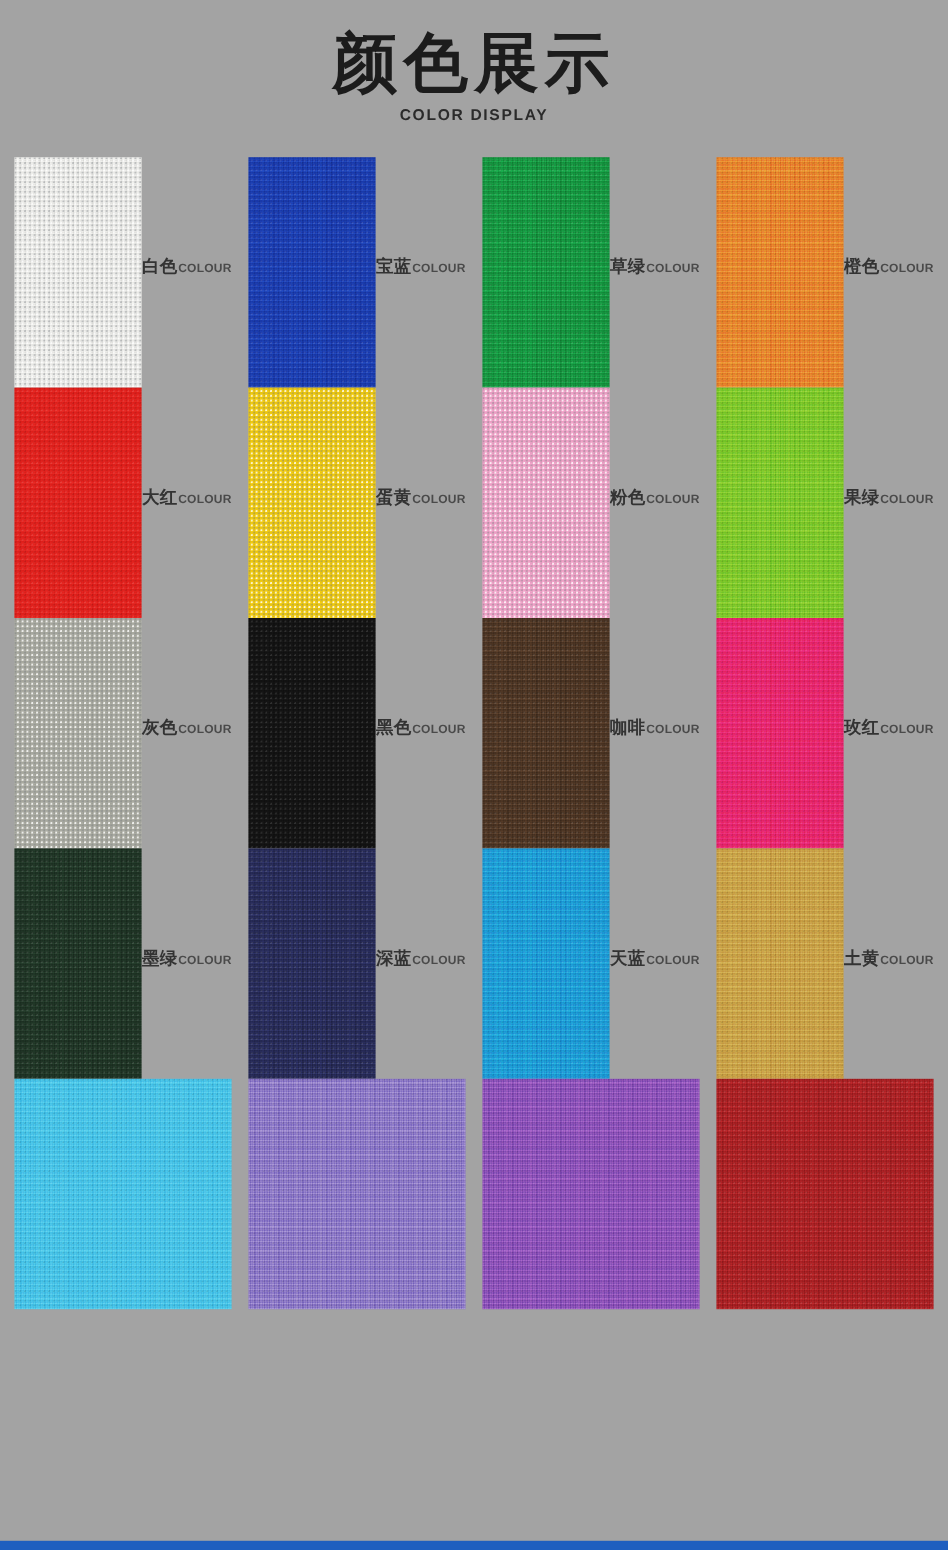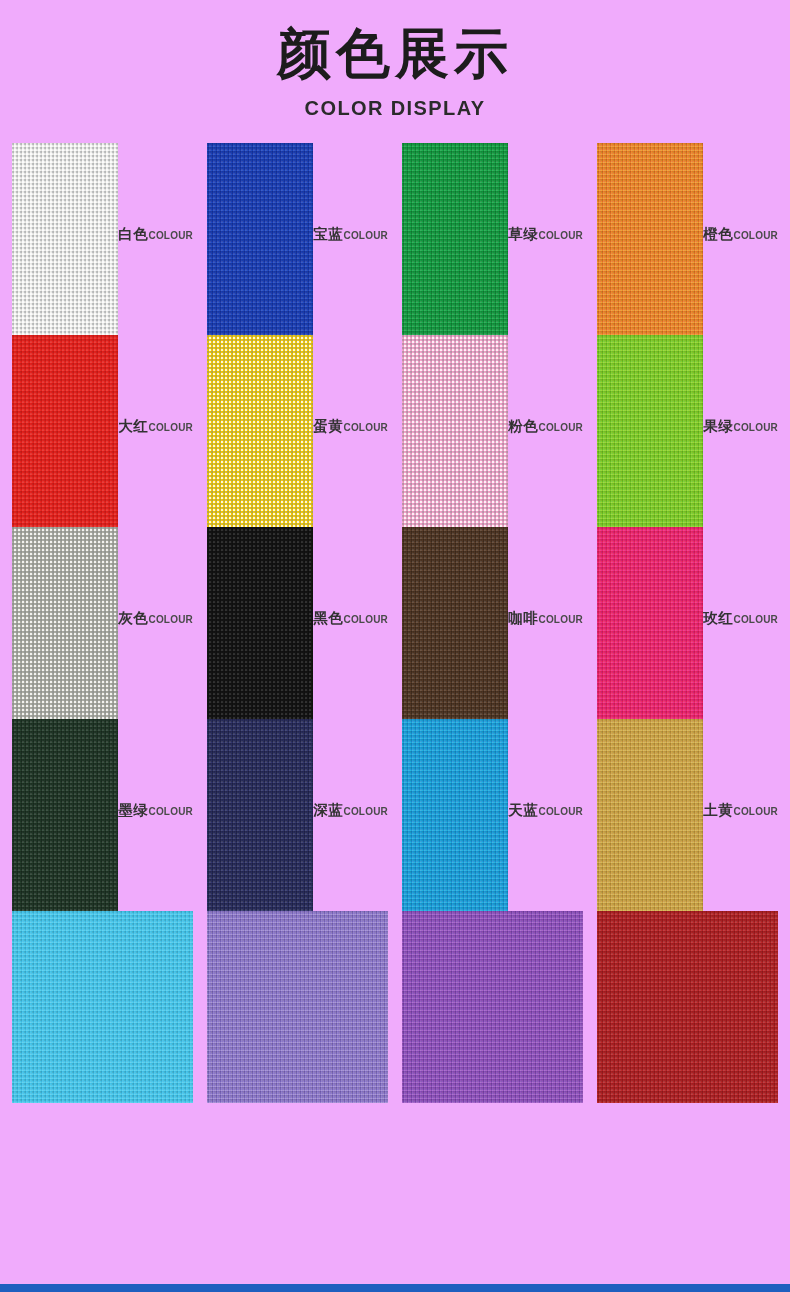--- a/index.html
+++ b/index.html
@@ -10,42 +10,42 @@
     height: 1292px;
     background: #ffffff;
     font-family: "Liberation Sans", "DejaVu Sans", sans-serif;
     overflow: hidden;
   }
 
   #page {
     position: relative;
     width: 790px;
     height: 1292px;
-    background: #f0abfc;
+    background: #a3a3a3;
   }
 
   
   .header {
     width: 100%;
     padding-top: 22px;
     text-align: center;
   }
 
   .title-cn {
     font-family: "Liberation Sans", "DejaVu Sans", sans-serif;
     font-size: 54px;
     line-height: 62px;
     font-weight: 700;
     color: #1c1c1c;
     letter-spacing: 5px;
   }
 
   .title-en {
-    margin-top: 15px;
-    font-size: 20px;
+    margin-top: 3px;
+    font-size: 13px;
     line-height: 18px;
     font-weight: 700;
     color: #2b2b2b;
     letter-spacing: 1.4px;
   }
 
   
   .grid {
     margin-top: 26px;
     padding: 0 12px;

